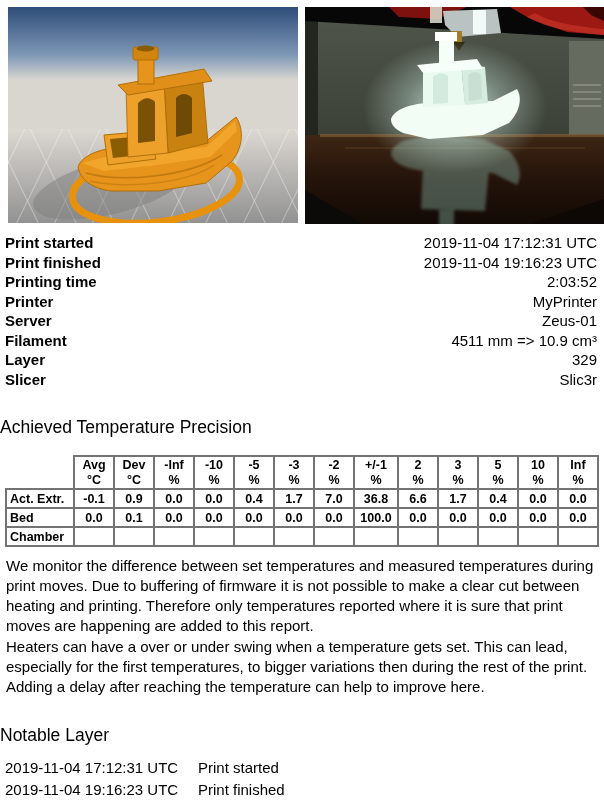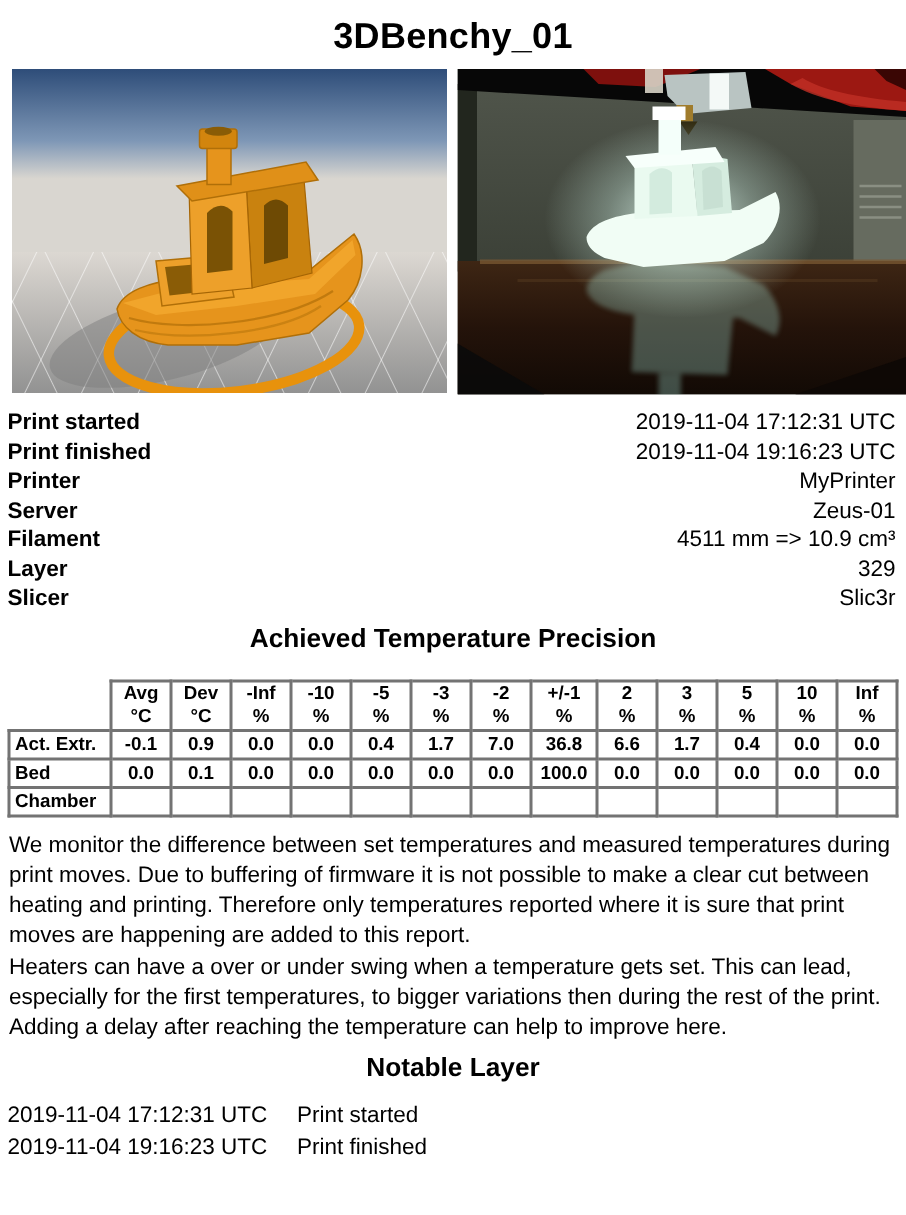--- a/index.html
+++ b/index.html
@@ -30,24 +30,24 @@
   .details {
     margin: 9px 7px 0 5px;
     font-size: 15px;
     line-height: 19.5px;
   }
   .detail-row { display: flex; justify-content: space-between; }
   .detail-label { font-weight: bold; }
   .detail-value { text-align: right; }
 
   .section-heading {
-    margin-top: 6px;
-    text-align: center;
+    margin-top: 28px;
+    text-align: left;
     font-size: 17.5px;
-    font-weight: bold;
+    font-weight: normal;
   }
 
   table.temp-table {
     margin: 17px 0 0 5px;
     width: 592px;
     border-collapse: collapse;
     table-layout: fixed;
     font-size: 12.5px;
     font-weight: bold;
   }
@@ -73,21 +73,20 @@
 
   .events { margin: 11px 0 0 5px; font-size: 15px; line-height: 21.5px; }
   .event-row { display: flex; }
   .event-time { width: 193px; flex: 0 0 193px; }
 </style>
 </head>
 <body>
 
 <div class="page">
 
-  <div class="title">3DBenchy_01</div>
 
   <div class="images-row">
 
     <div class="img-box">
       <svg width="290" height="216" viewBox="0 0 290 216">
         <defs>
           <linearGradient id="sky" x1="0" y1="0" x2="0" y2="1">
             <stop offset="0" stop-color="#2e4d79"></stop>
             <stop offset="0.38" stop-color="#7e97b6"></stop>
             <stop offset="0.58" stop-color="#d9d6d0"></stop>
@@ -199,20 +198,24 @@
   <div class="details">
     <div class="detail-row">
       <span class="detail-label">Print started</span>
       <span class="detail-value">2019-11-04 17:12:31 UTC</span>
     </div>
     <div class="detail-row">
       <span class="detail-label">Print finished</span>
       <span class="detail-value">2019-11-04 19:16:23 UTC</span>
     </div>
     <div class="detail-row">
+      <span class="detail-label">Printing time</span>
+      <span class="detail-value">2:03:52</span>
+    </div>
+    <div class="detail-row">
       <span class="detail-label">Printer</span>
       <span class="detail-value">MyPrinter</span>
     </div>
     <div class="detail-row">
       <span class="detail-label">Server</span>
       <span class="detail-value">Zeus-01</span>
     </div>
     <div class="detail-row">
       <span class="detail-label">Filament</span>
       <span class="detail-value">4511 mm =&gt; 10.9 cm³</span>

